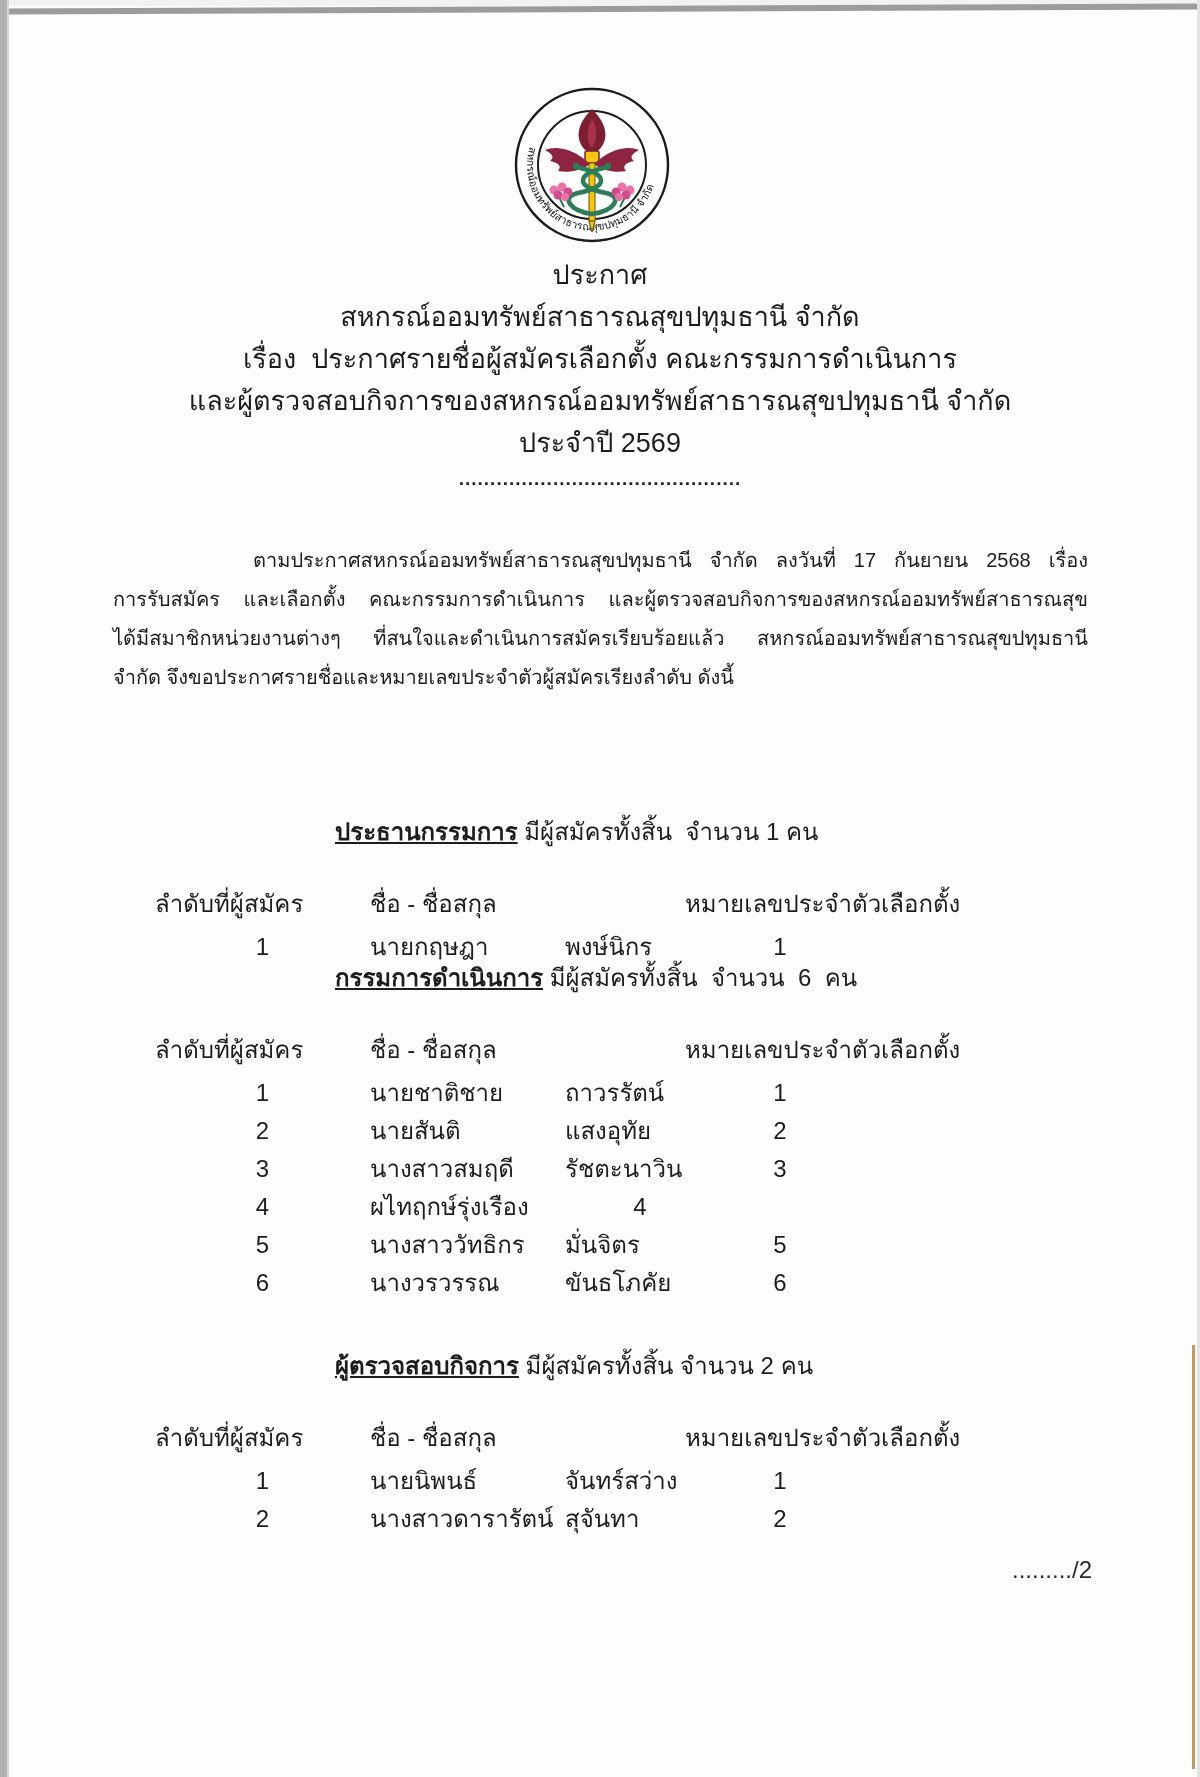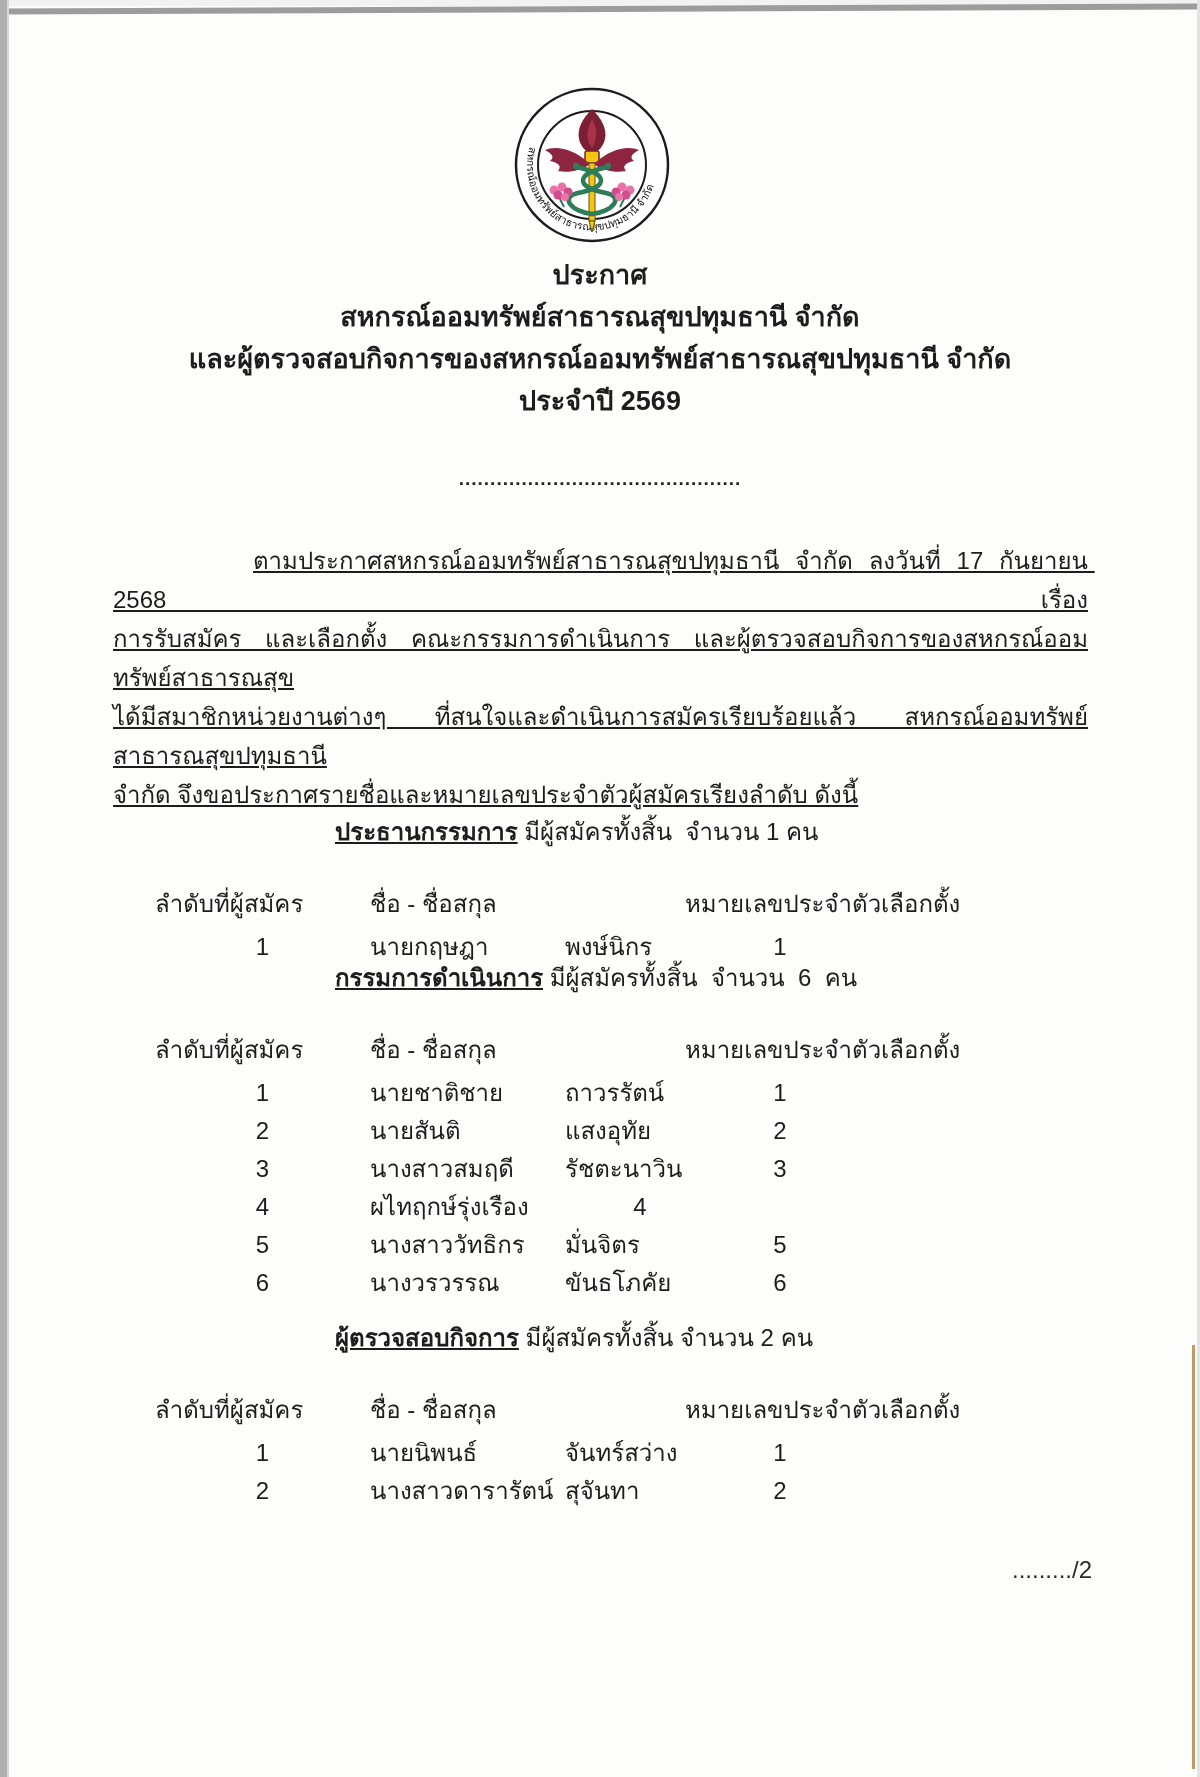--- a/index.html
+++ b/index.html
@@ -13,26 +13,26 @@
   .edge-top{position:absolute;top:6px;left:0;right:0;height:6px;background:#9c9c9c;transform:skewY(-0.25deg);}
   .edge-top-white{position:absolute;top:0;left:0;right:0;height:6px;background:#f2f2f2;}
   .edge-left{position:absolute;top:0;bottom:0;left:0;width:7px;background:#b0b0b0;}
   .edge-left-inner{position:absolute;top:0;bottom:0;left:7px;width:2px;background:#d8d8d8;}
   .edge-right{position:absolute;top:0;bottom:0;right:0;width:3px;background:#e3e3e3;}
   .edge-right-tan{position:absolute;right:5px;top:1345px;bottom:8px;width:3px;background:#c29a66;}
 
   .logo{position:absolute;left:512px;top:85px;width:160px;height:160px;}
 
   .title-block{position:absolute;top:254px;left:0;width:100%;text-align:center;
-    font-weight:bold;font-size:27px;line-height:42px;}
+    font-weight:normal;font-size:27px;line-height:42px;}
   .title-block div{white-space:pre-wrap;}
   .divider{position:absolute;top:468px;left:0;width:100%;text-align:center;
     font-size:19px;letter-spacing:1px;font-weight:bold;color:#222;}
 
-  .para{position:absolute;top:541px;left:113px;width:975px;font-size:24px;line-height:39px;text-decoration:underline;}
+  .para{position:absolute;top:541px;left:113px;width:975px;font-size:20px;line-height:39px;}
   .para .ln{white-space:pre-wrap;text-align:justify;text-align-last:justify;}
   .para .ln.first{text-indent:140px;}
   .para .ln.last{text-align-last:left;}
 
   .section{position:absolute;left:155px;width:810px;font-size:24px;}
   .sec-head{padding-left:100px;line-height:36px;white-space:pre-wrap;}
   .sec-name{font-weight:bold;text-decoration:underline;margin-left:40px;}
   .sec-count{font-weight:normal;}
   .cols{display:grid;grid-template-columns:215px 315px auto;line-height:36px;}
   .rows{margin-top:6px;}
@@ -96,20 +96,21 @@
         <circle cx="104" cy="107" r="4.5" fill="#d14b8f"></circle>
         <circle cx="114" cy="110" r="4.5" fill="#d14b8f"></circle>
         <circle cx="107" cy="112" r="4" fill="#e973a6"></circle>
       </g>
     </svg>
   </div>
 
   <div class="title-block">
     <div>ประกาศ</div>
     <div>สหกรณ์ออมทรัพย์สาธารณสุขปทุมธานี จำกัด</div>
+    <div>เรื่อง  ประกาศรายชื่อผู้สมัครเลือกตั้ง คณะกรรมการดำเนินการ</div>
     <div>และผู้ตรวจสอบกิจการของสหกรณ์ออมทรัพย์สาธารณสุขปทุมธานี จำกัด</div>
     <div>ประจำปี 2569</div>
   </div>
   <div class="divider">.............................................</div>
 
   <div class="para">
     <div class="ln first">ตามประกาศสหกรณ์ออมทรัพย์สาธารณสุขปทุมธานี จำกัด ลงวันที่ 17 กันยายน 2568 เรื่อง</div>
     <div class="ln">การรับสมัคร และเลือกตั้ง คณะกรรมการดำเนินการ และผู้ตรวจสอบกิจการของสหกรณ์ออมทรัพย์สาธารณสุข</div>
     <div class="ln">ได้มีสมาชิกหน่วยงานต่างๆ ที่สนใจและดำเนินการสมัครเรียบร้อยแล้ว สหกรณ์ออมทรัพย์สาธารณสุขปทุมธานี</div>
     <div class="ln last">จำกัด จึงขอประกาศรายชื่อและหมายเลขประจำตัวผู้สมัครเรียงลำดับ ดังนี้</div>
@@ -175,21 +176,21 @@
       </div>
       <div class="row">
         <span class="no">6</span>
         <span>นางวรวรรณ</span>
         <span>ขันธโภคัย</span>
         <span class="num">6</span>
       </div>
     </div>
   </div>
 
-  <div class="section" style="top:1284px;">
+  <div class="section" style="top:1312px;">
     <div class="sec-head">
       <span class="sec-name">ผู้ตรวจสอบกิจการ</span><span class="sec-count"> มีผู้สมัครทั้งสิ้น จำนวน 2 คน</span>
     </div>
     <div class="cols">
       <span>ลำดับที่ผู้สมัคร</span>
       <span>ชื่อ - ชื่อสกุล</span>
       <span>หมายเลขประจำตัวเลือกตั้ง</span>
     </div>
     <div class="rows">
       <div class="row">

